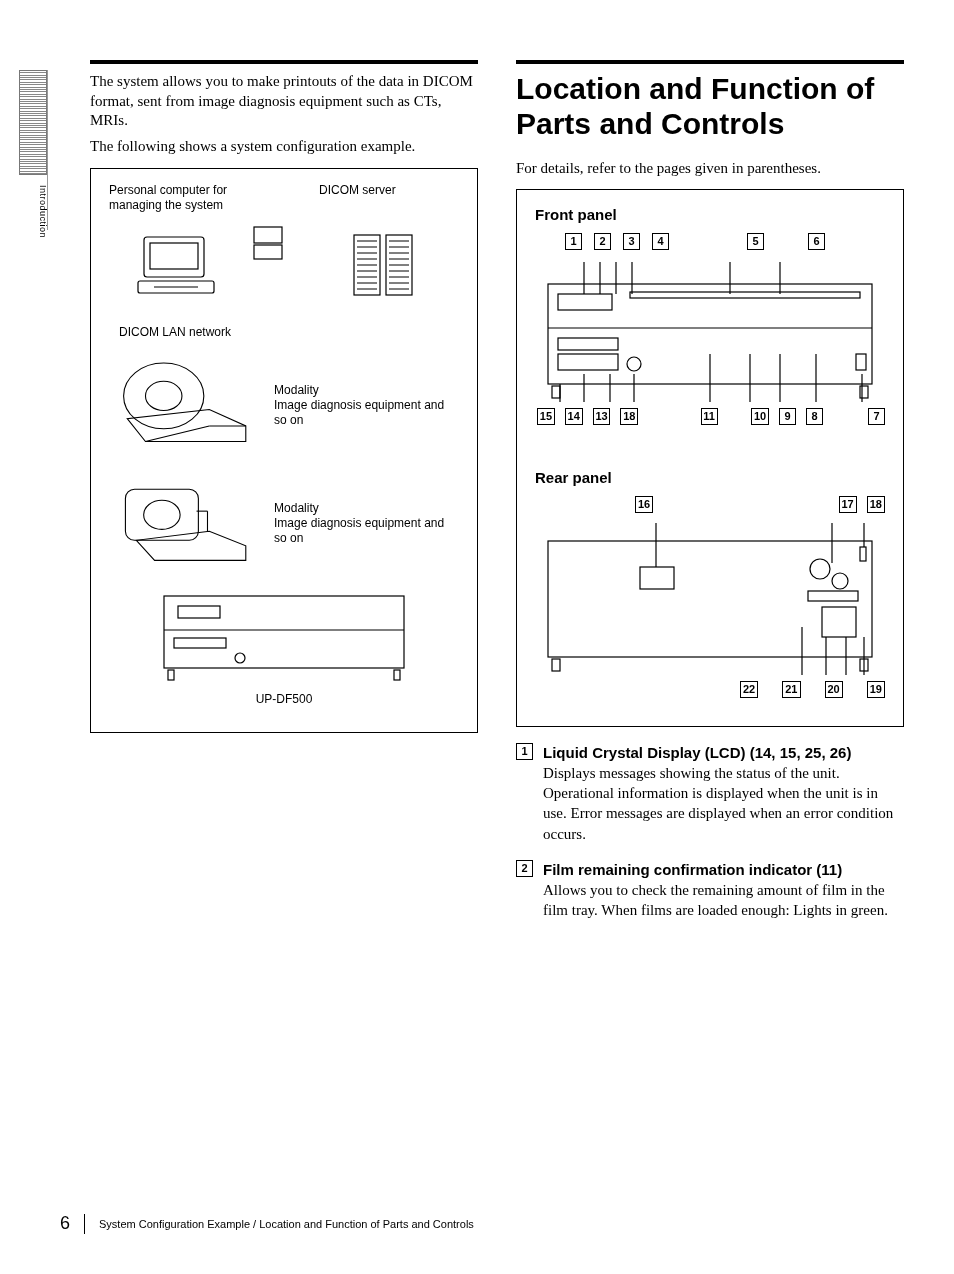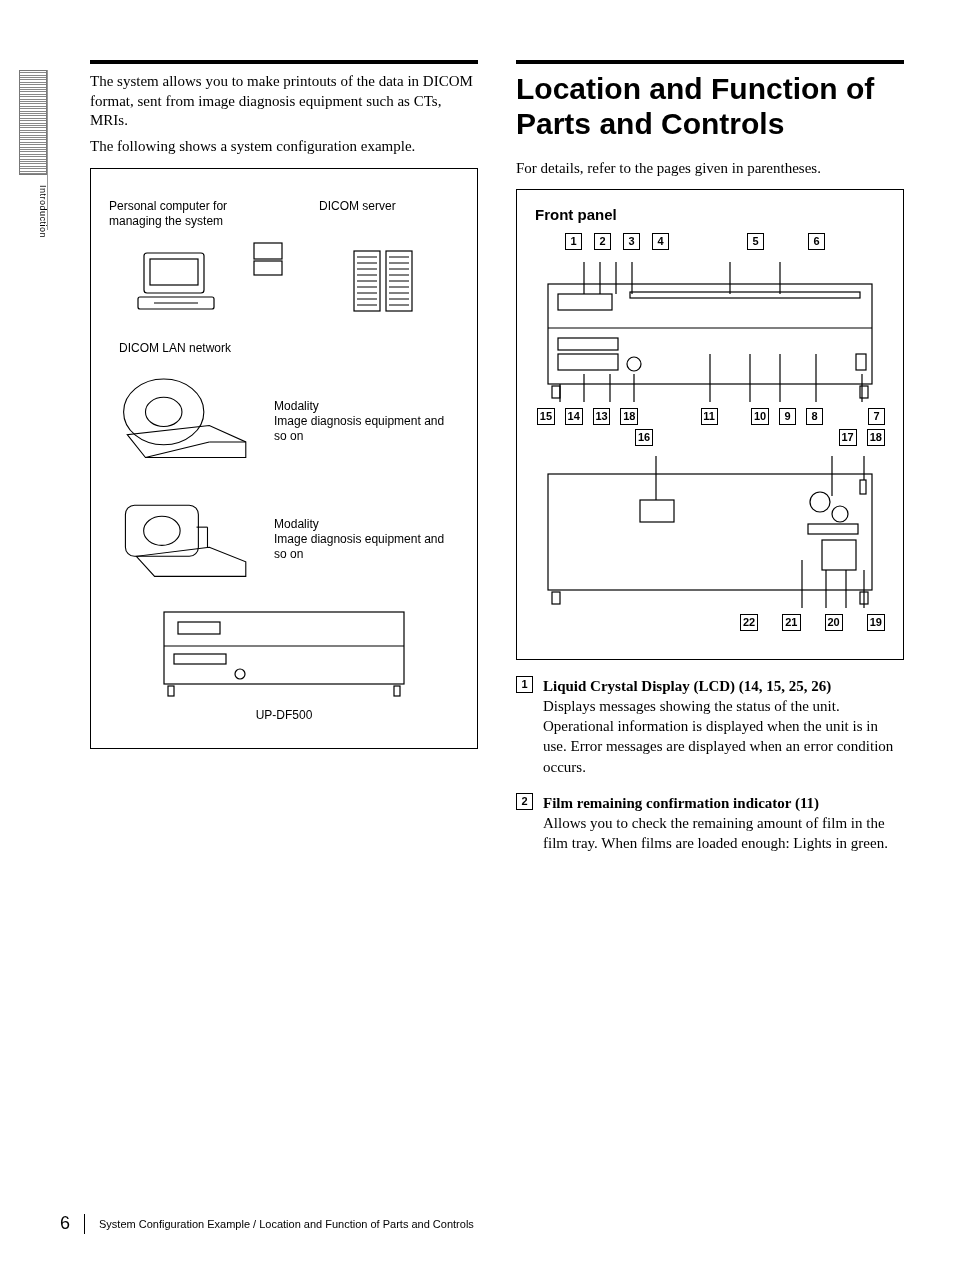--- a/index.html
+++ b/index.html
@@ -53,21 +53,21 @@
     margin-bottom: 18px;
   }
   .body {
     font-size: 15px;
     line-height: 1.3;
     margin-bottom: 6px;
   }
   .figure-box {
     border: 1px solid #000;
     margin-top: 12px;
-    padding: 30px 18px 26px 18px;
+    padding: 14px 18px 26px 18px;
     font-family: Arial, Helvetica, sans-serif;
   }
   .fig-row { display: flex; justify-content: space-between; }
   .fig-caption { font-size: 12px; line-height: 1.25; }
   .fig-center { text-align: center; font-size: 12px; margin-top: 6px; }
   svg.sketch { display: block; margin: 4px auto; }
   .panel-box {
     border: 1px solid #000;
     padding: 16px 18px 28px 18px;
     margin-top: 10px;
@@ -90,21 +90,21 @@
     display: flex;
     gap: 10px;
     margin-top: 16px;
     font-size: 15px;
     line-height: 1.35;
   }
   .item .num {
     flex: 0 0 auto;
   }
   .item .text strong {
-    font-family: Liberation Serif, serif;
+    font-family: Liberation Sans, sans-serif;
     font-weight: 700;
   }
   .footer {
     position: absolute;
     left: 60px;
     bottom: 40px;
     display: flex;
     align-items: center;
     gap: 14px;
   }
@@ -287,20 +287,21 @@
         <span style="width:44px"></span>
         <span class="cbox">11</span>
         <span style="width:14px"></span>
         <span class="cbox">10</span>
         <span class="cbox">9</span>
         <span class="cbox">8</span>
         <span style="width:26px"></span>
         <span class="cbox">7</span>
       </div>
 
+      <div class="panel-title" style="margin-top:44px">Rear panel</div>
 
       <div style="display:flex;margin:4px 0 4px 0">
         <span style="width:100px"></span>
         <span class="cbox">16</span>
         <span style="flex:1"></span>
         <span class="cbox">17</span>
         <span style="width:10px"></span>
         <span class="cbox">18</span>
       </div>
 

